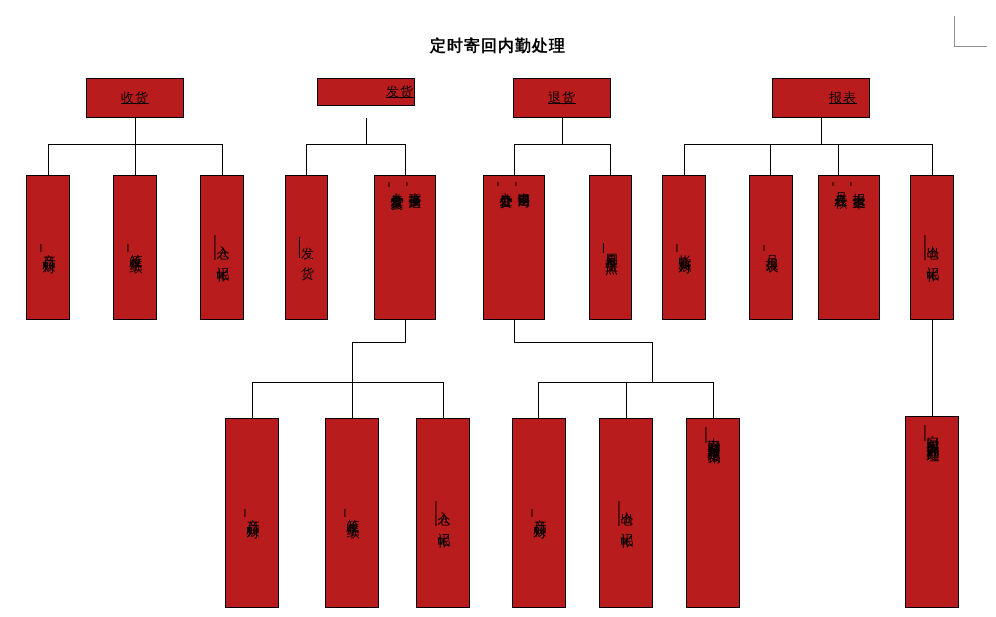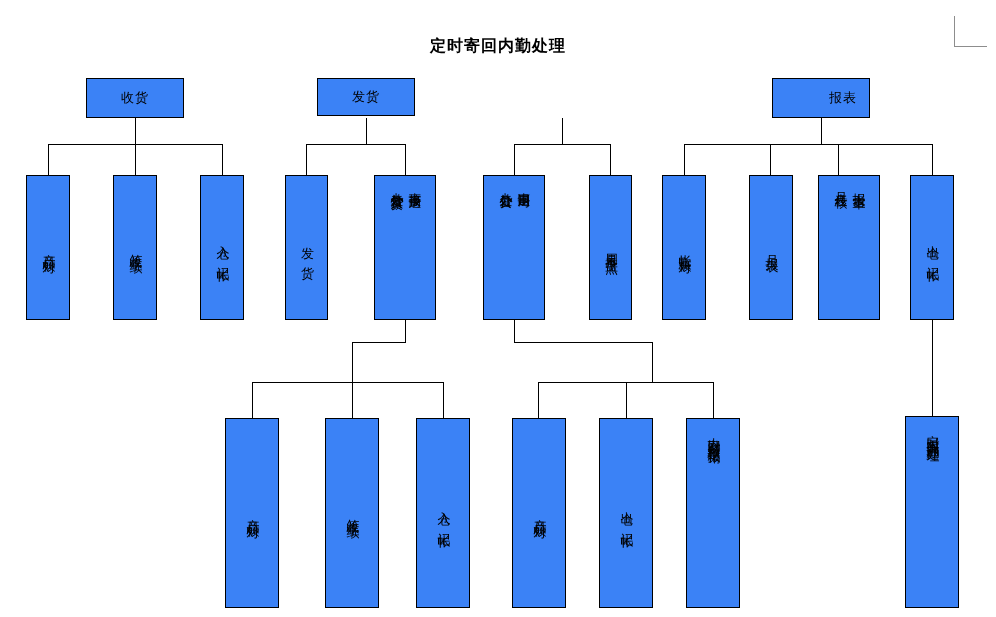--- a/index.html
+++ b/index.html
@@ -28,24 +28,25 @@
     font-weight:bold;
     color:#000;
     letter-spacing:1px;
     font-family:"Liberation Sans","DejaVu Sans",sans-serif;
   }
 
   
   .node{
     position:absolute;
     border:1px solid #000;
-    background:#3b82f6;
+    background:#b91c1c;
     box-sizing:border-box;
     color:#000;
     overflow:hidden;
+    text-decoration:underline;
   }
   
   .node.h{
     display:flex;
     align-items:center;
     justify-content:center;
     font-size:13px;
     letter-spacing:1px;
   }
   
@@ -154,21 +155,21 @@
   <div class="node v" style="left:26px;top:175px;width:44px;height:145px;">
     <span class="vtext">产品核对</span>
   </div>
   <div class="node v" style="left:113px;top:175px;width:44px;height:145px;">
     <span class="vtext">签收手续</span>
   </div>
   <div class="node v" style="left:200px;top:175px;width:44px;height:145px;">
     <span class="vtext">入仓 记帐</span>
   </div>
 
-  <div class="node h" style="left:317px;top:78px;width:98px;height:38px;">
+  <div class="node h" style="left:317px;top:78px;width:98px;height:28px;justify-content:flex-end;">
     <span>发货</span>
   </div>
   <div class="line vt" style="left:366px;top:118px;width:1px;height:26px;"></div>
   <div class="line hz" style="left:306px;top:144px;width:100px;height:1px;"></div>
   <div class="line vt" style="left:306px;top:144px;width:1px;height:31px;"></div>
   <div class="line vt" style="left:405px;top:144px;width:1px;height:31px;"></div>
 
   <div class="node v" style="left:285px;top:175px;width:43px;height:145px;">
     <span class="vtext">发 货</span>
   </div>
@@ -188,20 +189,23 @@
   <div class="node v" style="left:225px;top:418px;width:54px;height:190px;">
     <span class="vtext">产品核对</span>
   </div>
   <div class="node v" style="left:325px;top:418px;width:54px;height:190px;">
     <span class="vtext">签收手续</span>
   </div>
   <div class="node v" style="left:416px;top:418px;width:54px;height:190px;">
     <span class="vtext">入仓 记帐</span>
   </div>
 
+  <div class="node h" style="left:513px;top:78px;width:98px;height:40px;">
+    <span>退货</span>
+  </div>
   <div class="line vt" style="left:562px;top:118px;width:1px;height:26px;"></div>
   <div class="line hz" style="left:514px;top:144px;width:97px;height:1px;"></div>
   <div class="line vt" style="left:514px;top:144px;width:1px;height:31px;"></div>
   <div class="line vt" style="left:610px;top:144px;width:1px;height:31px;"></div>
 
   <div class="node v2" style="left:483px;top:175px;width:62px;height:145px;">
     <span class="vtext">事退回司</span>
     <span class="vtext">办处货公</span>
   </div>
   <div class="node v" style="left:589px;top:175px;width:43px;height:145px;">

